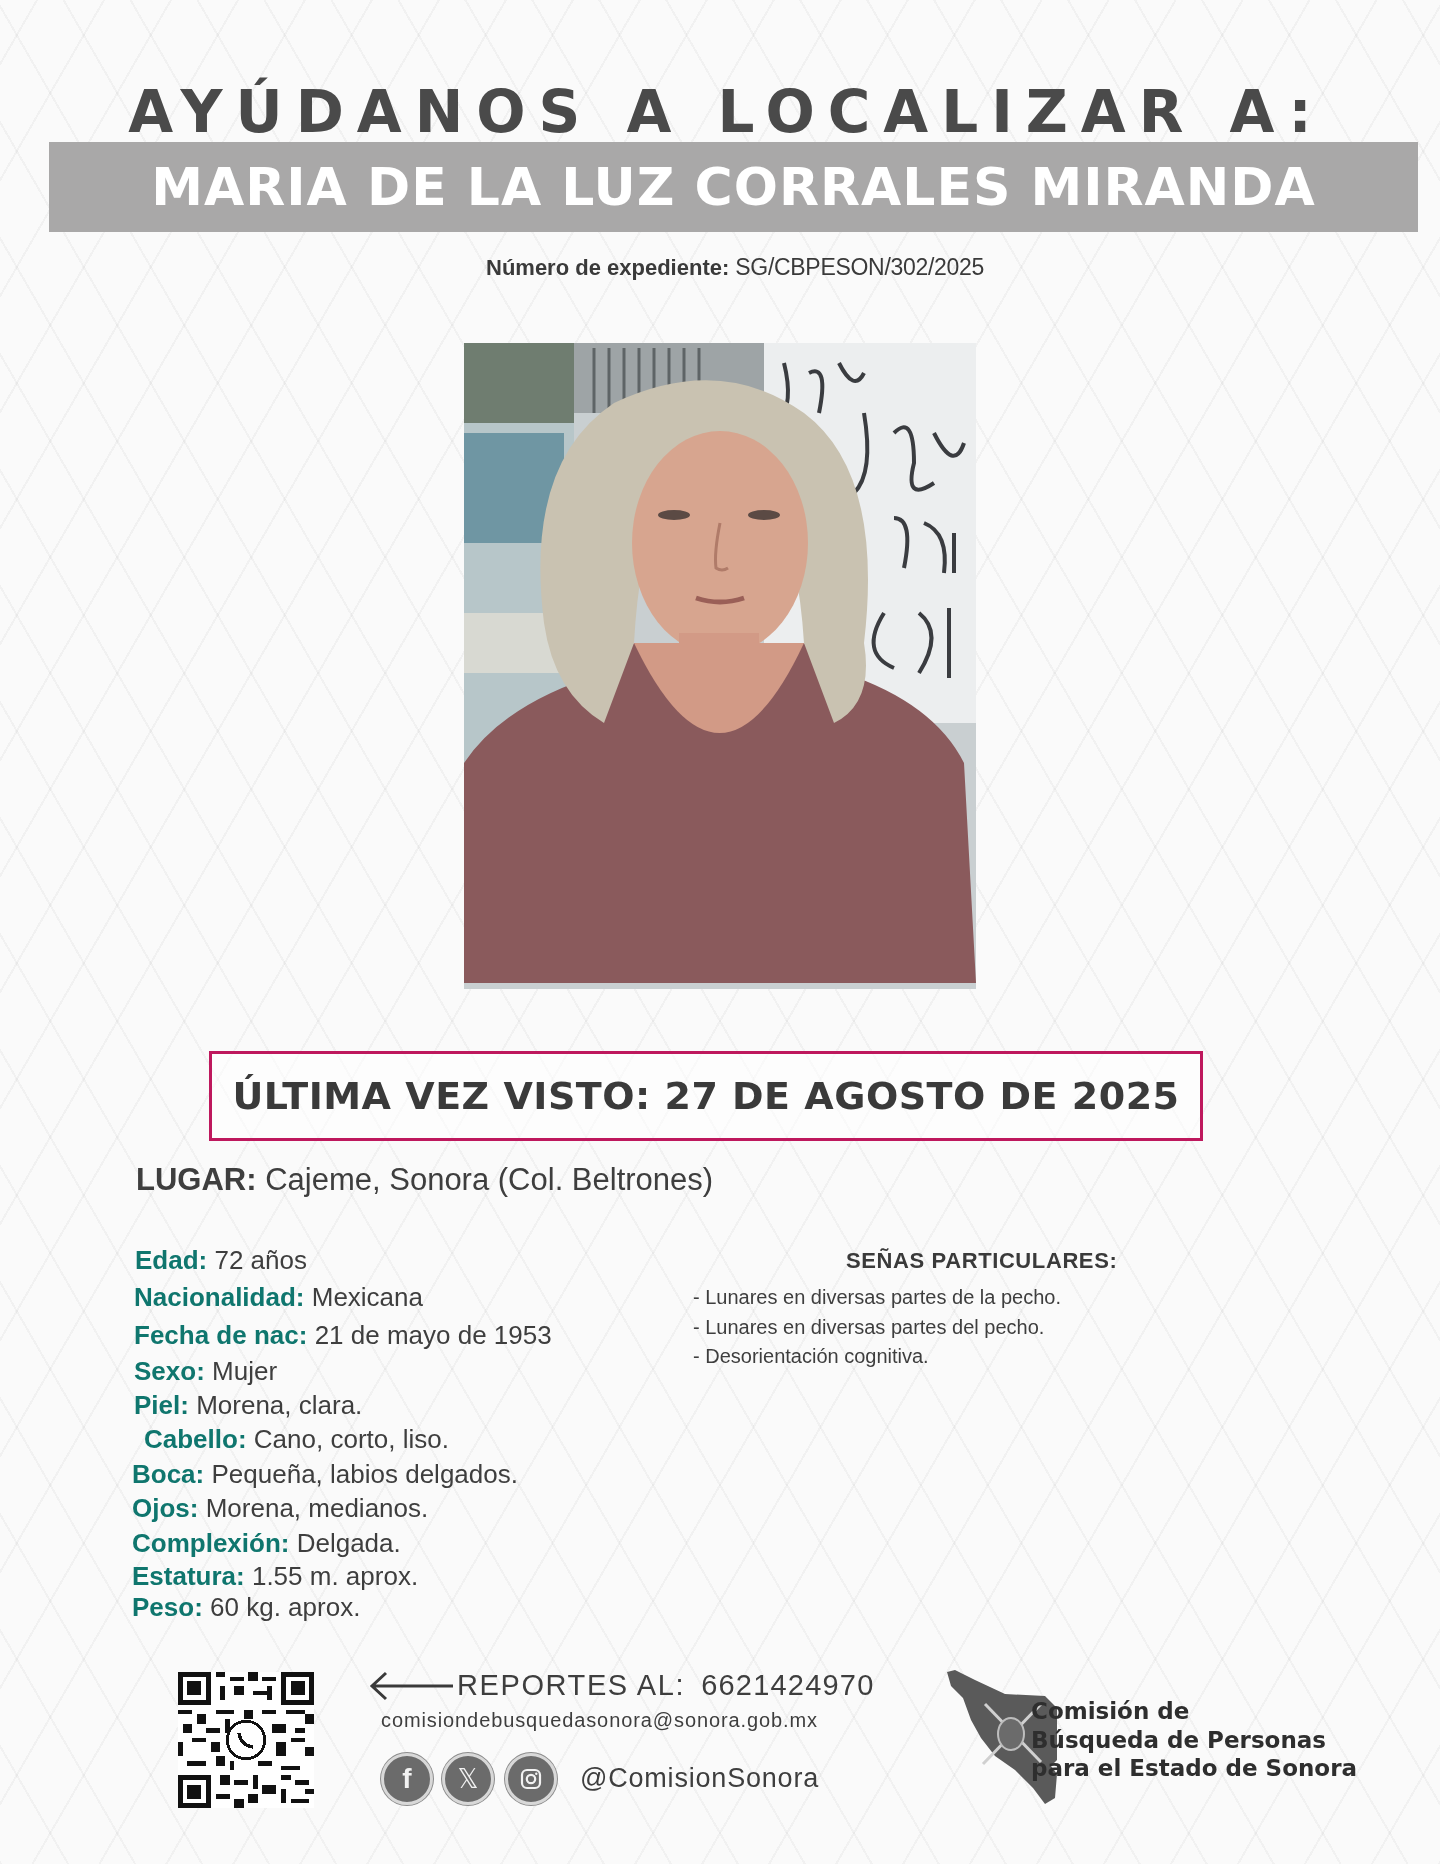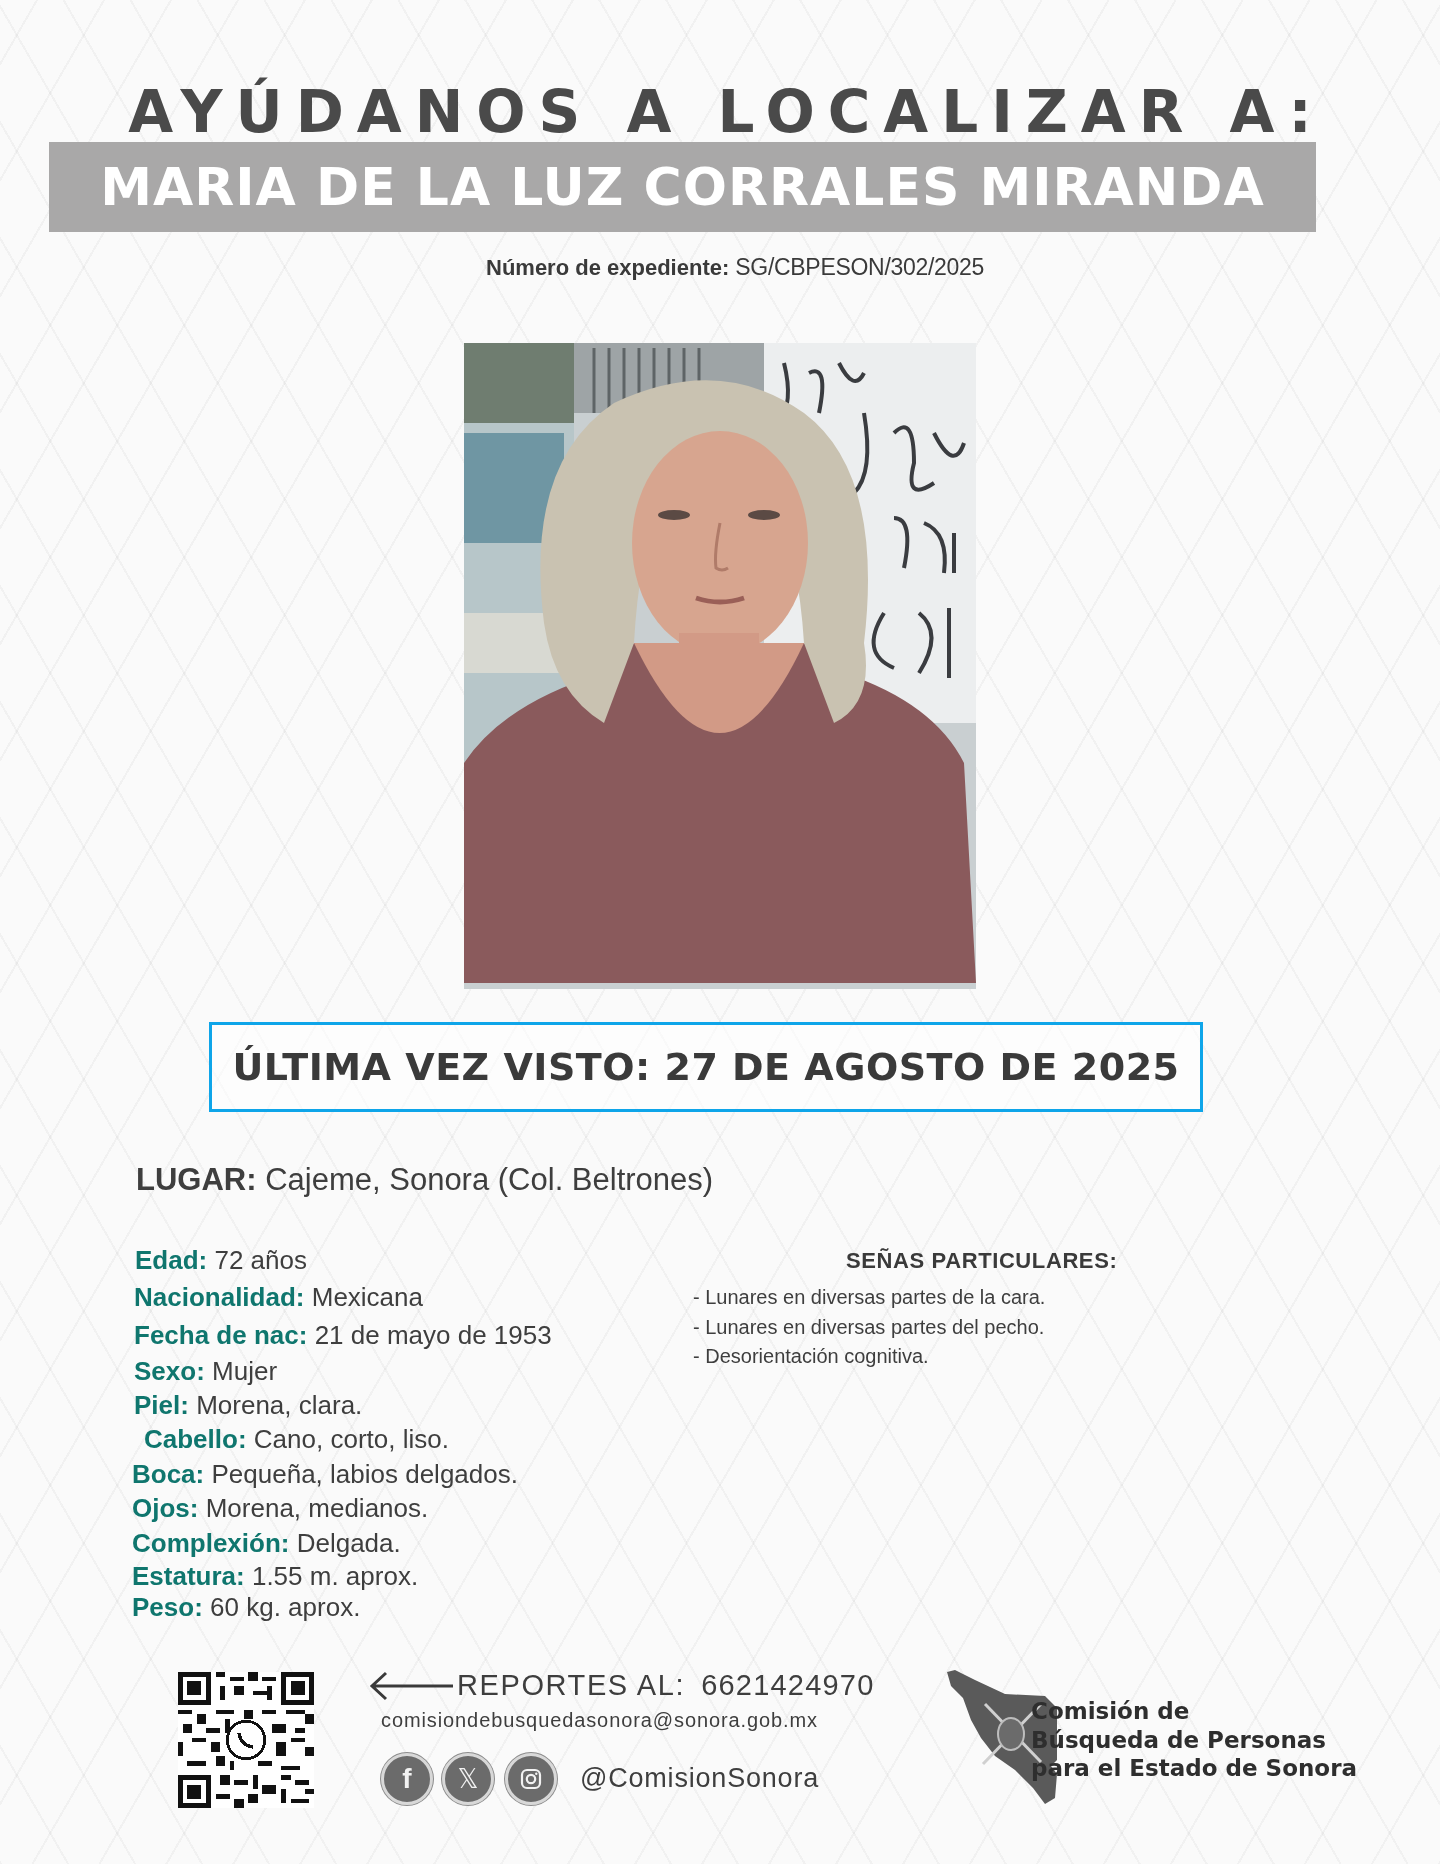--- a/index.html
+++ b/index.html
@@ -19,21 +19,21 @@
   .abs { position: absolute; }
 
   
   .headline {
     left: 0; width: 1440px; top: 80px; text-align: center;
     font-family: "DejaVu Sans", sans-serif; font-weight: bold;
     font-size: 58px; letter-spacing: 13px; color: #4a4a4a; line-height: 64px;
     padding-left: 13px; box-sizing: border-box;
   }
   .name-bar {
-    left: 49px; top: 142px; width: 1267px; height: 90px; background: #a9a8a8;
+    left: 49px; top: 142px; width: 1369px; height: 90px; background: #a9a8a8;
     display: flex; align-items: center; justify-content: center;
   }
   .name-text {
     font-family: "DejaVu Sans", sans-serif; font-weight: bold;
     font-size: 52px; color: #ffffff; letter-spacing: 1px; line-height: 1;
   }
   .expediente {
     left: 0; width: 1440px; top: 252px; text-align: center; font-size: 22px;
     line-height: 30px; color: #3a3a3a; margin-left: 15px;
   }
@@ -42,22 +42,22 @@
 
   
   .photo {
     left: 464px; top: 343px; width: 512px; height: 646px; overflow: hidden;
     background: #8c6b6a;
   }
   .photo svg { display: block; }
 
   
   .last-seen {
-    left: 209px; top: 1022px; width: 994px; height: 90px;
-    border: 3px solid #0ea5e9; box-sizing: border-box; background: rgba(255,255,255,0.55);
+    left: 209px; top: 1051px; width: 994px; height: 90px;
+    border: 3px solid #be185d; box-sizing: border-box; background: rgba(255,255,255,0.55);
     display: flex; align-items: center; justify-content: center;
   }
   .last-seen span {
     font-family: "DejaVu Sans", sans-serif; font-weight: bold; font-size: 38px;
     color: #3a3a3a; letter-spacing: 0.5px; line-height: 1;
   }
 
   
   .lugar { left: 136px; top: 1161px; font-size: 31px; line-height: 38px; color: #3e3e3e; }
   .lugar b { font-weight: bold; }
@@ -173,21 +173,21 @@
   <div class="detail-row" style="top:179px;left:13px"><b>Cabello:</b> <span>Cano, corto, liso.</span></div>
   <div class="detail-row" style="top:214px;left:1px"><b>Boca:</b> <span>Pequeña, labios delgados.</span></div>
   <div class="detail-row" style="top:248px;left:1px"><b>Ojos:</b> <span>Morena, medianos.</span></div>
   <div class="detail-row" style="top:283px;left:1px"><b>Complexión:</b> <span>Delgada.</span></div>
   <div class="detail-row" style="top:316px;left:1px"><b>Estatura:</b> <span>1.55 m. aprox.</span></div>
   <div class="detail-row" style="top:347px;left:1px"><b>Peso:</b> <span>60 kg. aprox.</span></div>
 </div>
 
 <div class="abs senas-title">SEÑAS PARTICULARES:</div>
 <ul class="abs senas-list">
-  <li>- Lunares en diversas partes de la cara.</li>
+  <li>- Lunares en diversas partes de la pecho.</li>
   <li>- Lunares en diversas partes del pecho.</li>
   <li>- Desorientación cognitiva.</li>
 </ul>
 
 <div class="abs qr">
   <svg width="136" height="136" viewBox="0 0 29 29" xmlns="http://www.w3.org/2000/svg" shape-rendering="crispEdges">
     <rect width="29" height="29" fill="#ffffff"></rect>
     <g fill="#111">
       <path d="M0 0h7v7h-7z M1 1v5h5v-5z"></path>
         <rect x="2" y="2" width="3" height="3"></rect>

